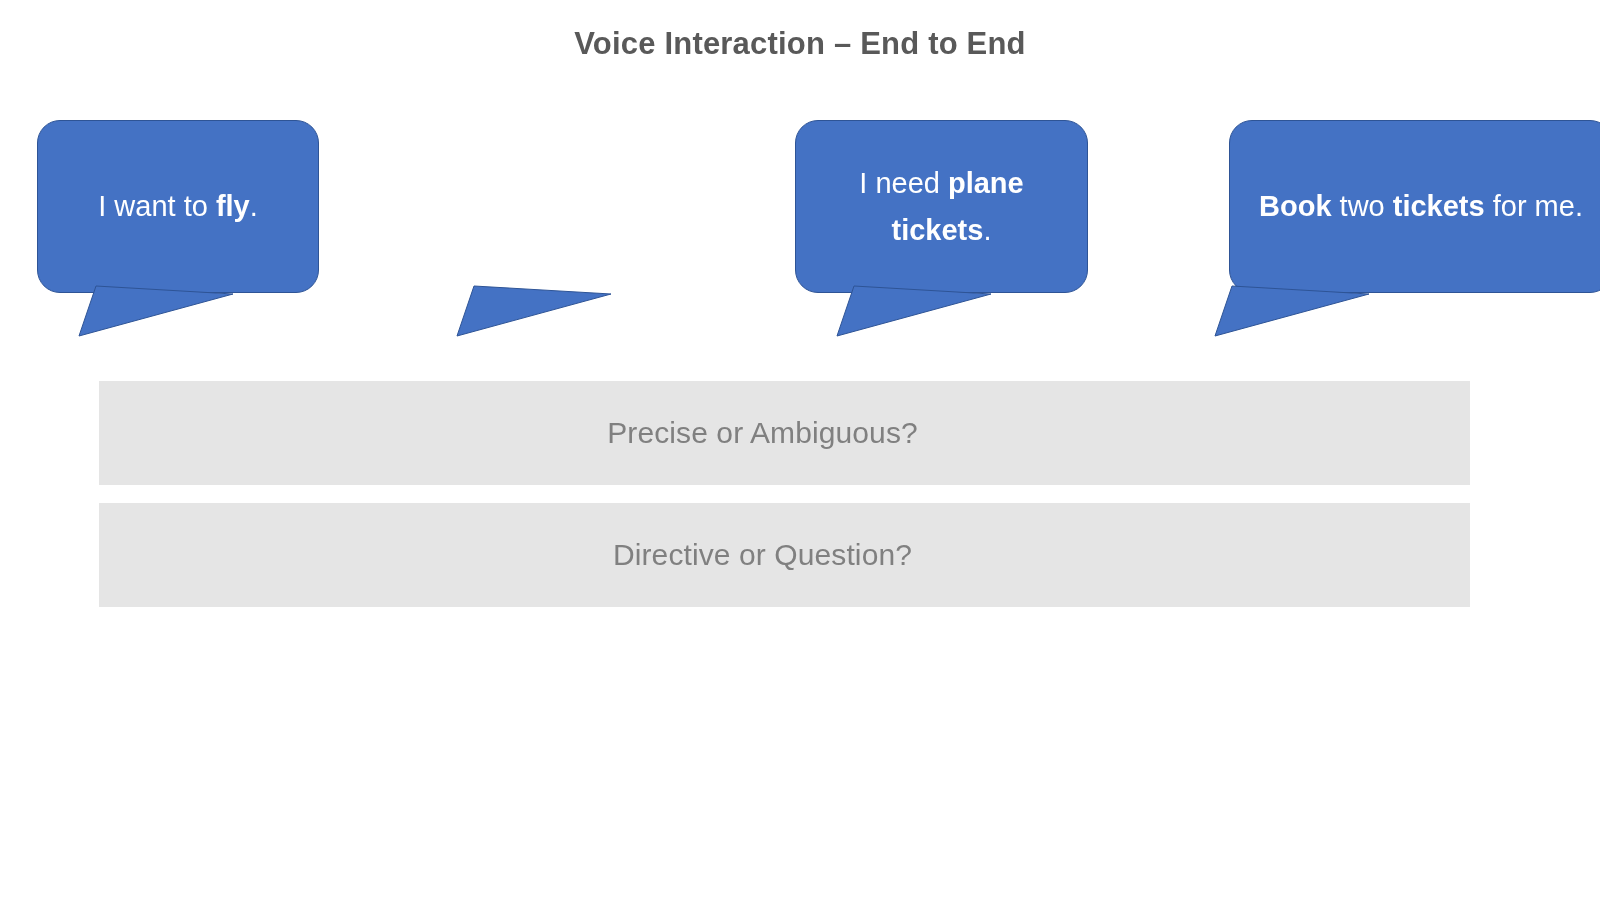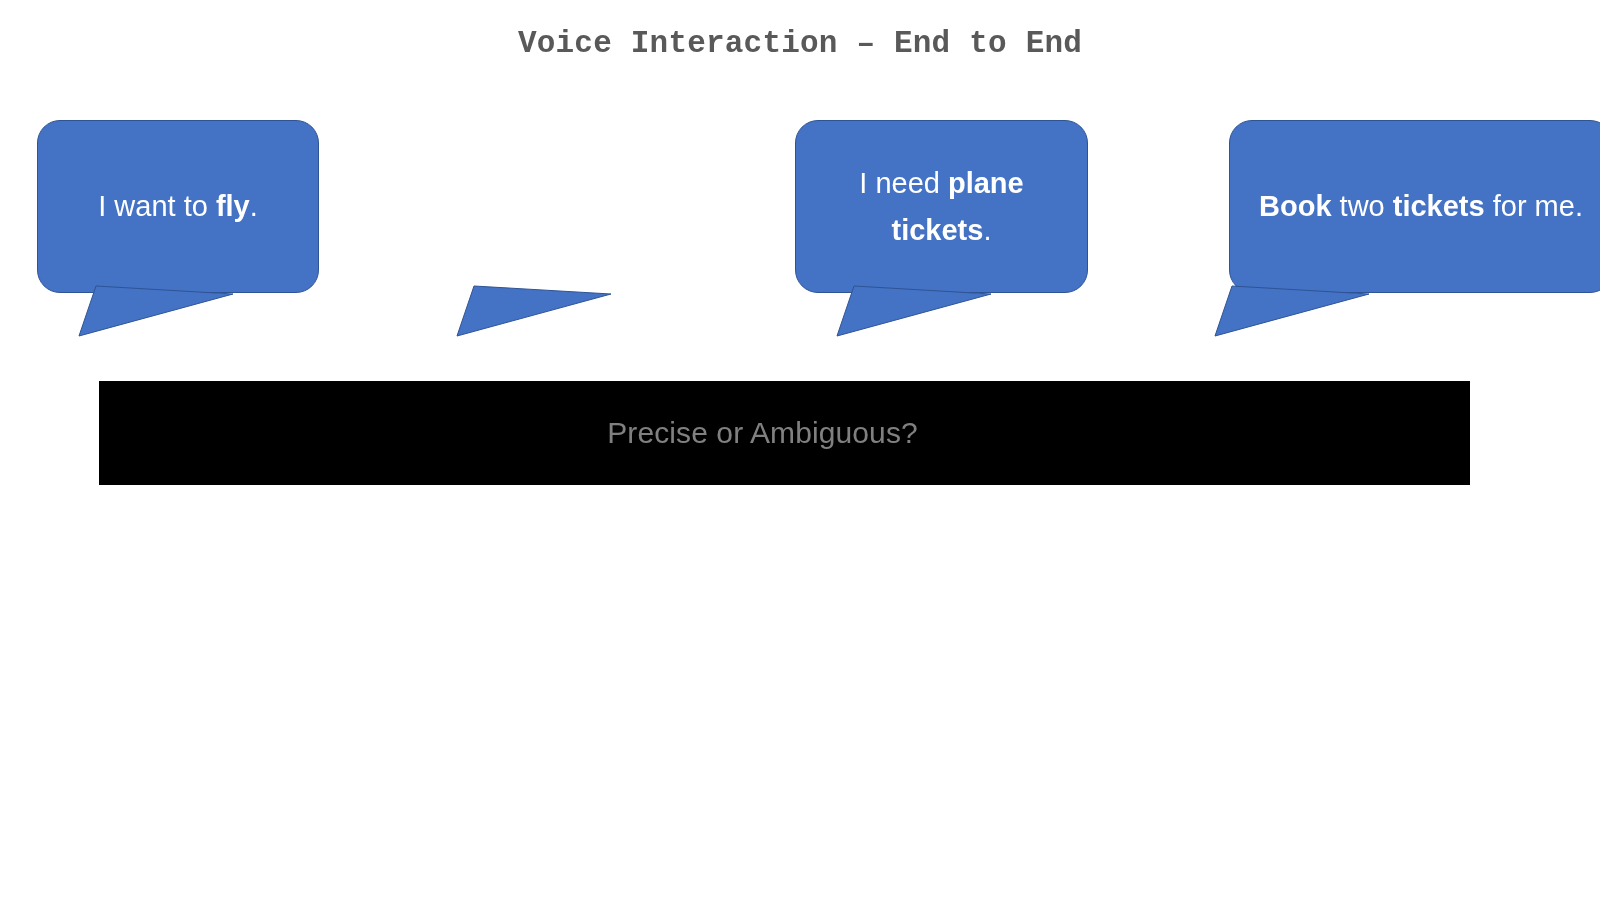--- a/index.html
+++ b/index.html
@@ -22,21 +22,20 @@
     position: absolute;
     left: 0;
     top: 26px;
     width: 1600px;
     text-align: center;
     font-size: 31px;
     font-weight: bold;
     color: #595959;
     letter-spacing: 0.2px;
     white-space: nowrap;
-    font-family: Liberation Mono, monospace;
   }
 
   
   .bubbles-layer {
     position: absolute;
     left: 0;
     top: 0;
     width: 1600px;
     height: 360px;
   }
@@ -86,21 +85,21 @@
   
   .bars-layer {
     position: absolute;
     left: 99px;
     top: 381px;
     width: 1371px;
   }
   .qbar {
     width: 1371px;
     height: 104px;
-    background: #000000;
+    background: #e5e5e5;
     margin-bottom: 18px;
     display: flex;
     align-items: center;
     justify-content: center;
     box-sizing: border-box;
     padding-right: 44px;
   }
   .qbar-label {
     font-size: 30px;
     color: #808080;
@@ -143,14 +142,17 @@
 
 </div>
 
 <div class="bars-layer">
 
   <div class="qbar">
     <span class="qbar-label">Precise or Ambiguous?</span>
   </div>
 
 
+  <div class="qbar">
+    <span class="qbar-label">Directive or Question?</span>
+  </div>
 
 </div>
 
 </body></html>

